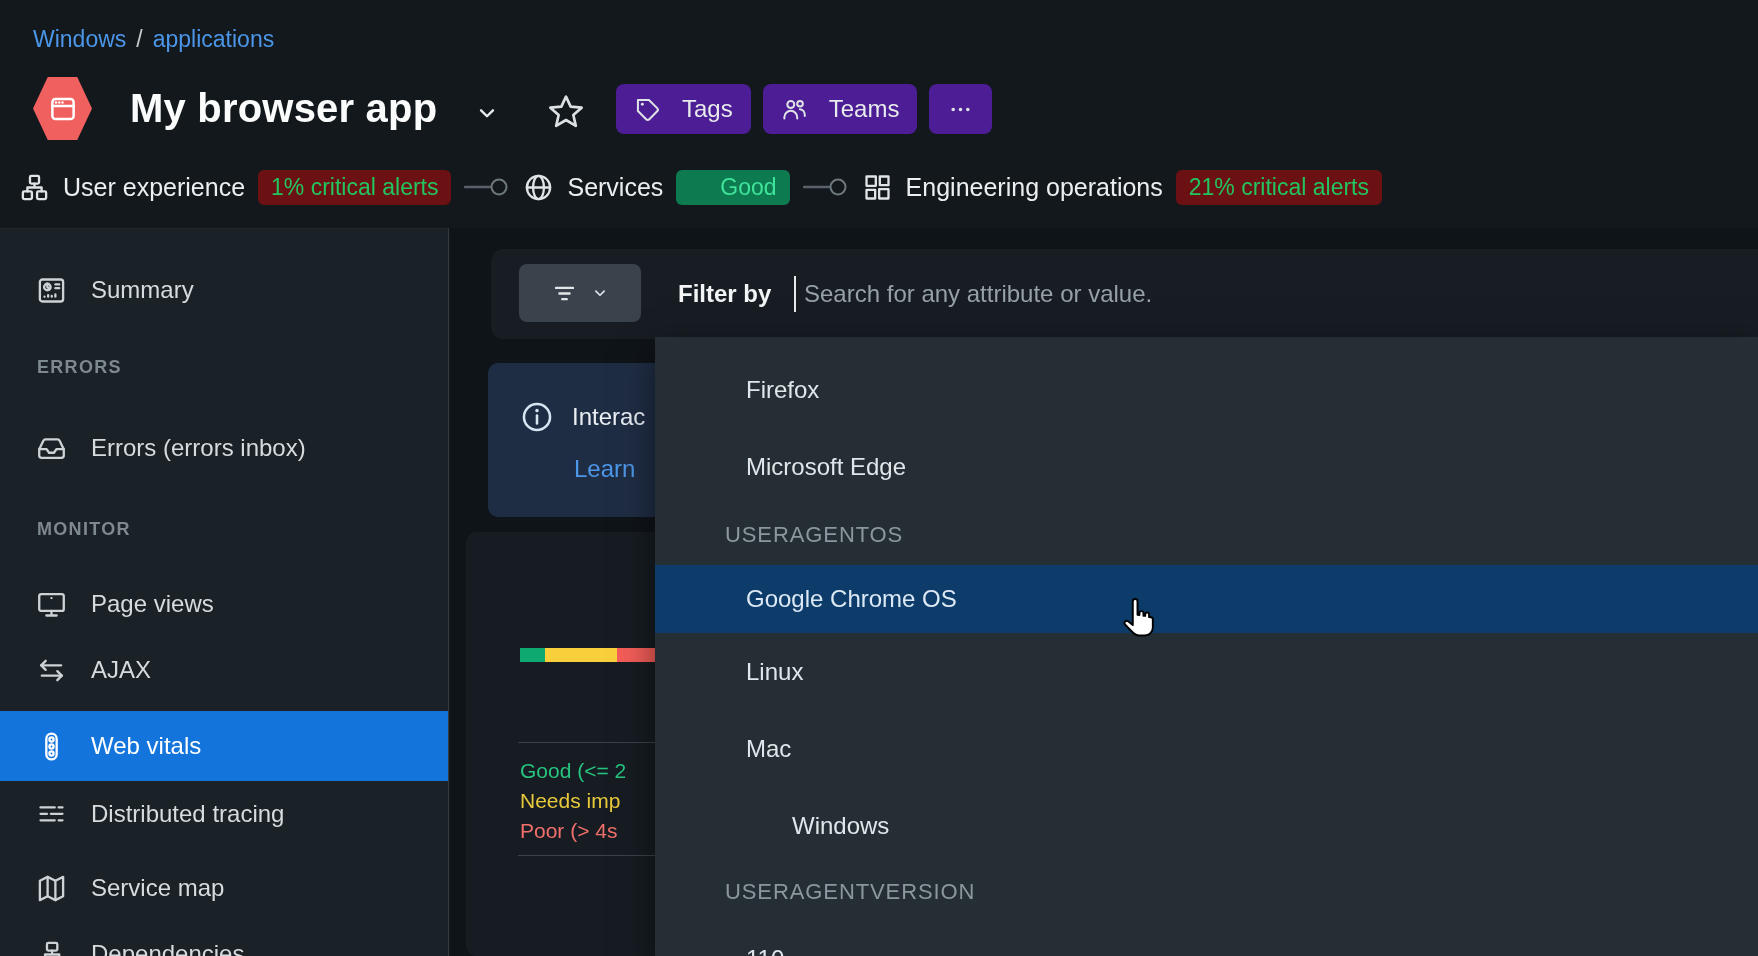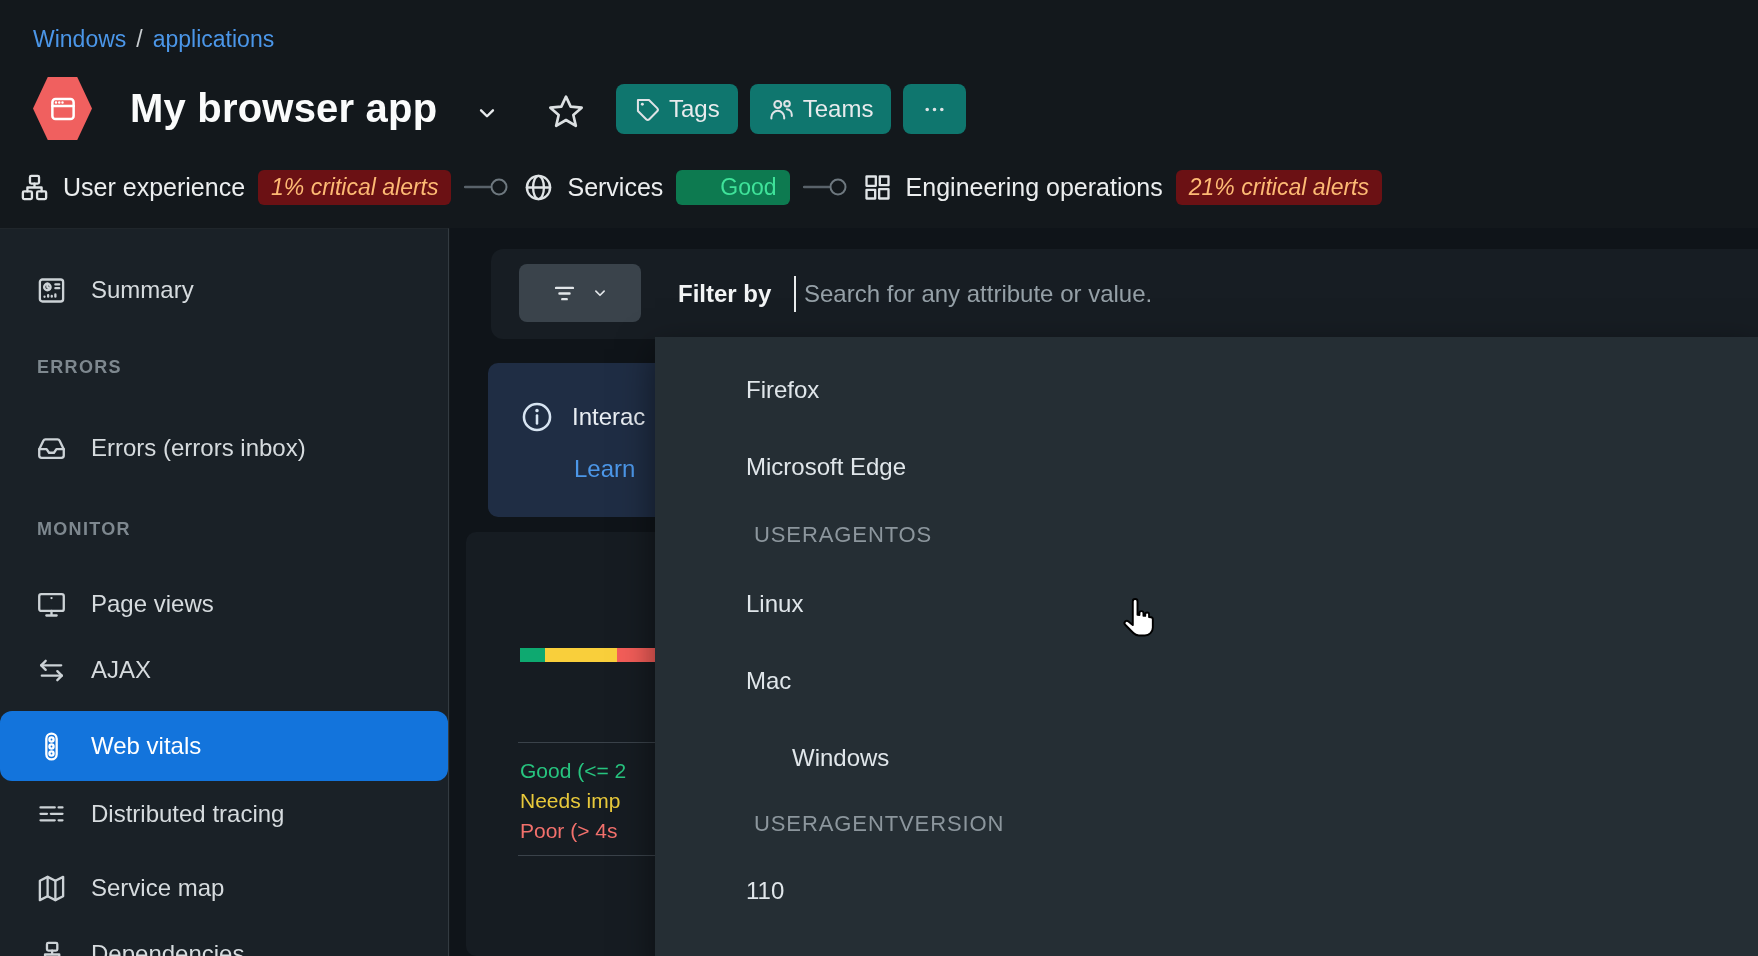--- a/index.html
+++ b/index.html
@@ -19,43 +19,43 @@
   #entity-hexagon{left:33px;top:77px;width:59px;height:63px;background:#f0605f;
      clip-path:polygon(25% 0,75% 0,100% 50%,75% 100%,25% 100%,0 50%);
      display:flex;align-items:center;justify-content:center;color:#fff;}
   #entity-hexagon .icon{width:32px;height:30px;}
   #entity-hexagon svg{stroke-width:2;}
   #page-title{left:130px;top:86px;font-size:40px;font-weight:700;color:#fafbfb;letter-spacing:.2px;cursor:pointer;}
   #title-caret{left:474px;top:100px;width:26px;height:26px;color:#e8ebed;cursor:pointer;}
   #fav-star{left:546px;top:92px;width:40px;height:40px;color:#dce0e2;cursor:pointer;}
   #fav-star svg{stroke-width:1.6;}
   #header-actions{left:616px;top:84px;display:flex;gap:12px;}
-  .hbtn{display:flex;align-items:center;gap:8px;height:50px;padding:0 18px;border:none;
-        background:#0f766e;border-radius:8px;color:#e8ebed;font-size:24px;
+  .hbtn{display:flex;align-items:center;gap:21px;height:50px;padding:0 18px;border:none;
+        background:#4c1d95;border-radius:8px;color:#e8ebed;font-size:24px;
         font-family:inherit;cursor:pointer;}
   .hbtn .icon{width:27px;height:27px;color:#dfe3e6;}
 
   
   #health-row{left:19px;top:163px;height:48px;display:flex;align-items:center;gap:13px;}
   .stage{display:flex;align-items:center;gap:13px;cursor:pointer;}
   .stage .icon{width:31px;height:31px;color:#e0e4e6;}
   .stage .slabel{font-size:25px;color:#eceeef;white-space:nowrap;}
   .badge{font-size:23px;padding:4px 13px;border-radius:6px;white-space:nowrap;}
-  .badge.critical{background:#6b1114;color:#fdba74;font-style:italic;}
+  .badge.critical{background:#6b1114;color:#22c55e;}
   .badge.good{background:#0d7a50;color:#3fe39a;padding-left:44px;}
   .connector{width:46px;height:20px;}
 
   
   #sidebar{left:0;top:228px;width:449px;height:768px;background:#1a2127;
            border-right:1px solid #333b41;border-top:1px solid #20262b;
            padding-top:28px;box-sizing:border-box;overflow:hidden;}
   .sitem{display:flex;align-items:center;height:66px;cursor:pointer;color:#d6dbde;}
   .sitem .icon{width:31px;height:31px;margin-left:36px;color:#ccd2d6;flex:none;}
   .sitem .slbl{margin-left:24px;font-size:24px;white-space:nowrap;}
-  .sitem.selected{background:#1374dc;color:#fff;border-radius:12px;}
+  .sitem.selected{background:#1374dc;color:#fff;}
   .sitem.selected .icon{color:#fff;}
   .ssec{display:flex;align-items:center;height:44px;padding-left:37px;
         font-size:18px;font-weight:700;letter-spacing:1.3px;color:#7e888f;}
 
   
   #main-bg{left:450px;top:228px;width:1308px;height:728px;background:#0f1419;}
 
   
   #filter-panel{left:491px;top:249px;width:1267px;height:90px;background:#171d23;
                 border-radius:12px 0 0 12px;}
@@ -83,21 +83,21 @@
   #threshold-bar .seg{height:14px;}
   .divider{position:absolute;height:1px;background:#3a424a;}
   #legend{position:absolute;left:54px;top:224px;}
   .leg-row{height:30px;font-size:21px;display:flex;align-items:center;white-space:nowrap;}
 
   
   #dropdown{left:655px;top:337px;width:1103px;height:619px;background:#252e34;z-index:5;
             box-shadow:0 12px 34px rgba(0,0,0,.5);overflow:hidden;}
   .opt{display:flex;align-items:center;padding-left:91px;font-size:24px;color:#e0e6ea;cursor:pointer;}
   .opt.highlight{background:#0d3c6b;color:#dce9f5;}
-  .dsec{display:flex;align-items:center;padding-left:56px;font-size:22px;letter-spacing:.9px;color:#8c969d;margin-left:43px;}
+  .dsec{display:flex;align-items:center;padding-left:70px;font-size:22px;letter-spacing:.9px;color:#8c969d;}
 
   #mouse-cursor{left:1118px;top:596px;width:42px;height:46px;z-index:10;pointer-events:none;}
   #mouse-cursor svg{width:100%;height:100%;}
 </style>
 </head>
 <body>
 
 <div id="screen">
 
   <div id="breadcrumb" class="abs">
@@ -338,20 +338,21 @@
         <div class="leg-row" style="color: rgb(232, 201, 59);">Needs imp</div>
         <div class="leg-row" style="color: rgb(242, 112, 108);">Poor (&gt; 4s</div>
       </div>
     <div class="divider" style="left:52px;top:323px;width:330px;"></div>
   </div>
 
   <div id="dropdown" class="abs" style="padding-top: 14px;">
       <div class="opt" style="height: 77px;">Firefox</div>
       <div class="opt" style="height: 77px;">Microsoft Edge</div>
       <div class="dsec" style="height: 60px;">USERAGENTOS</div>
+      <div class="opt highlight" style="height: 68px;">Google Chrome OS</div>
       <div class="opt" style="height: 77px;">Linux</div>
       <div class="opt" style="height: 77px;">Mac</div>
       <div class="opt" style="height: 77px; margin-left: 46px;">Windows</div>
       <div class="dsec" style="height: 56px;">USERAGENTVERSION</div>
       <div class="opt" style="height: 77px;">110</div>
     </div>
 
   <div id="mouse-cursor" class="abs">
     <svg viewBox="0 0 24 26">
       <path d="M9.8 1.6c.75 0 1.35.6 1.35 1.35v7.6l1.1.12V9.6c0-.62.5-1.12 1.12-1.12.68 0 1.18.52 1.18 1.15v1.5l1 .1v-.85c0-.6.5-1.08 1.1-1.08.6 0 1.1.5 1.1 1.1v1.5l1.05.12c.62.07 1.1.6 1.1 1.22v4.6c0 2.5-2.05 4.55-4.55 4.55h-3.4c-1.2 0-2.35-.5-3.2-1.37L4.1 16.3c-.5-.52-.5-1.35.02-1.85.5-.5 1.3-.52 1.85-.07l2.48 2.1V2.95c0-.75.6-1.35 1.35-1.35z" fill="#ffffff" stroke="#000000" stroke-width="1.1" stroke-linejoin="round"></path>

